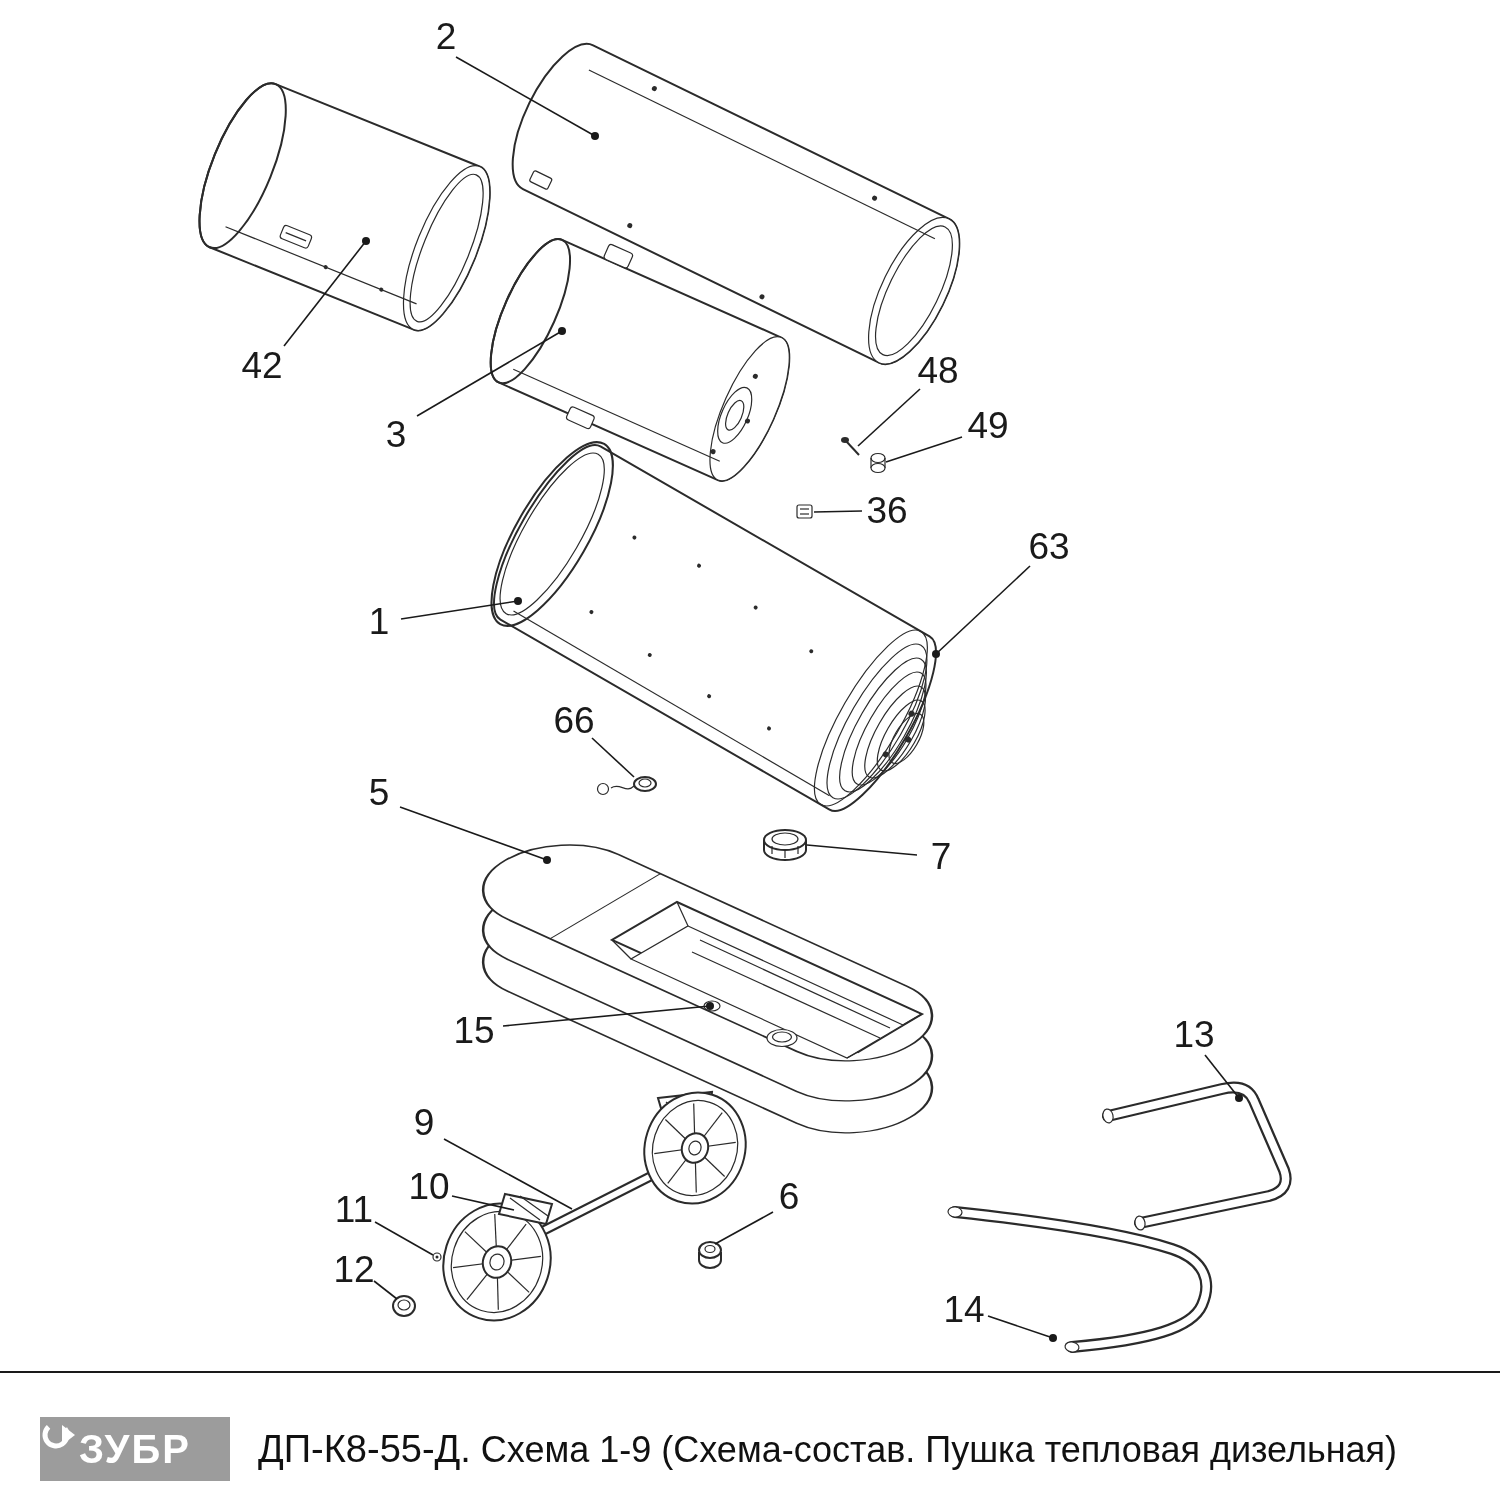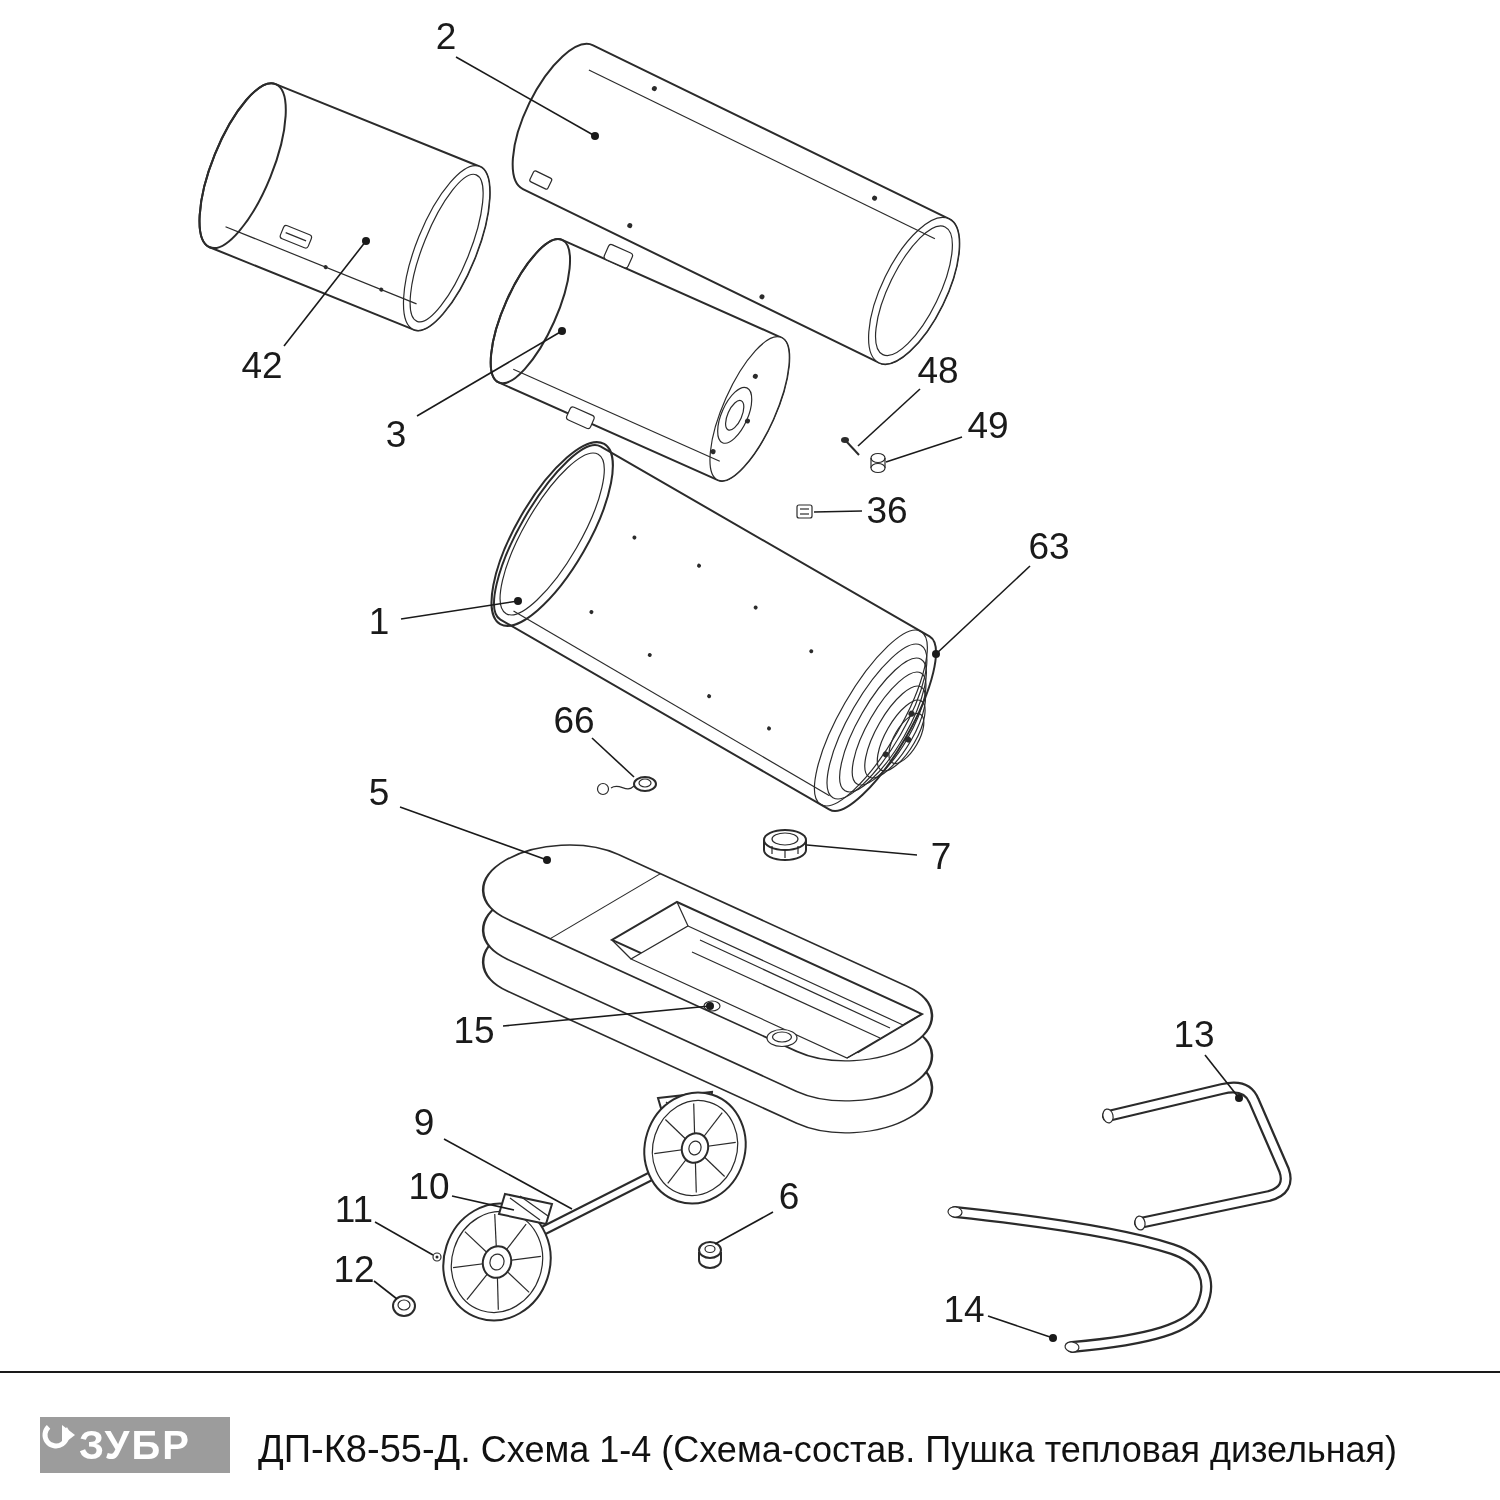--- a/index.html
+++ b/index.html
@@ -14,21 +14,21 @@
   .fwt{fill:#ffffff;stroke:var(--stroke,#2b2b2b);stroke-width:1.2;}
   .rv{fill:var(--stroke,#2b2b2b);stroke:none;}
   .tube-o{fill:none;stroke:var(--stroke,#2b2b2b);stroke-width:12;stroke-linecap:round;}
   .tube-i{fill:none;stroke:#ffffff;stroke-width:7.5;stroke-linecap:round;}
   .leader{stroke:#1a1a1a;stroke-width:1.6;}
   .callout{font-family:"Liberation Sans",sans-serif;font-size:37px;fill:#1a1a1a;
            text-anchor:middle;}
 
   
   .sep{position:absolute;left:0;top:1371px;width:1500px;border-top:2px solid #1a1a1a;}
-  .logo-box{position:absolute;left:40px;top:1417px;width:190px;height:56px;
+  .logo-box{position:absolute;left:40px;top:1417px;width:190px;height:64px;
             background:var(--logo-bg,#9c9c9c);display:flex;align-items:center;
             justify-content:center;gap:8px;}
   .logo-text{color:#ffffff;font-weight:700;font-size:40px;letter-spacing:2px;}
   .title-line{position:absolute;left:258px;top:1417px;height:64px;line-height:64px;
               color:#111;font-size:36px;white-space:nowrap;}
   .title-line .model{font-weight:400;font-size:38px;}
 </style>
 </head>
 <body>
 
@@ -286,16 +286,16 @@
   <div class="logo-box">
     <svg width="36" height="36" viewBox="0 0 36 36">
       <circle cx="16" cy="18" r="11" fill="none" stroke="#ffffff" stroke-width="5" stroke-dasharray="50 20" transform="rotate(-35 16 18)"></circle>
       <polygon points="22,8 35,18 22,28" fill="#ffffff"></polygon>
     </svg>
     <span class="logo-text">ЗУБР</span>
   </div>
 
   <div class="title-line">
     <span class="model">ДП-К8-55-Д.</span>
-    <span class="caption">Схема 1-4 (Схема-состав. Пушка тепловая дизельная)</span>
+    <span class="caption">Схема 1-9 (Схема-состав. Пушка тепловая дизельная)</span>
   </div>
 
 </div>
 
 </body></html>

